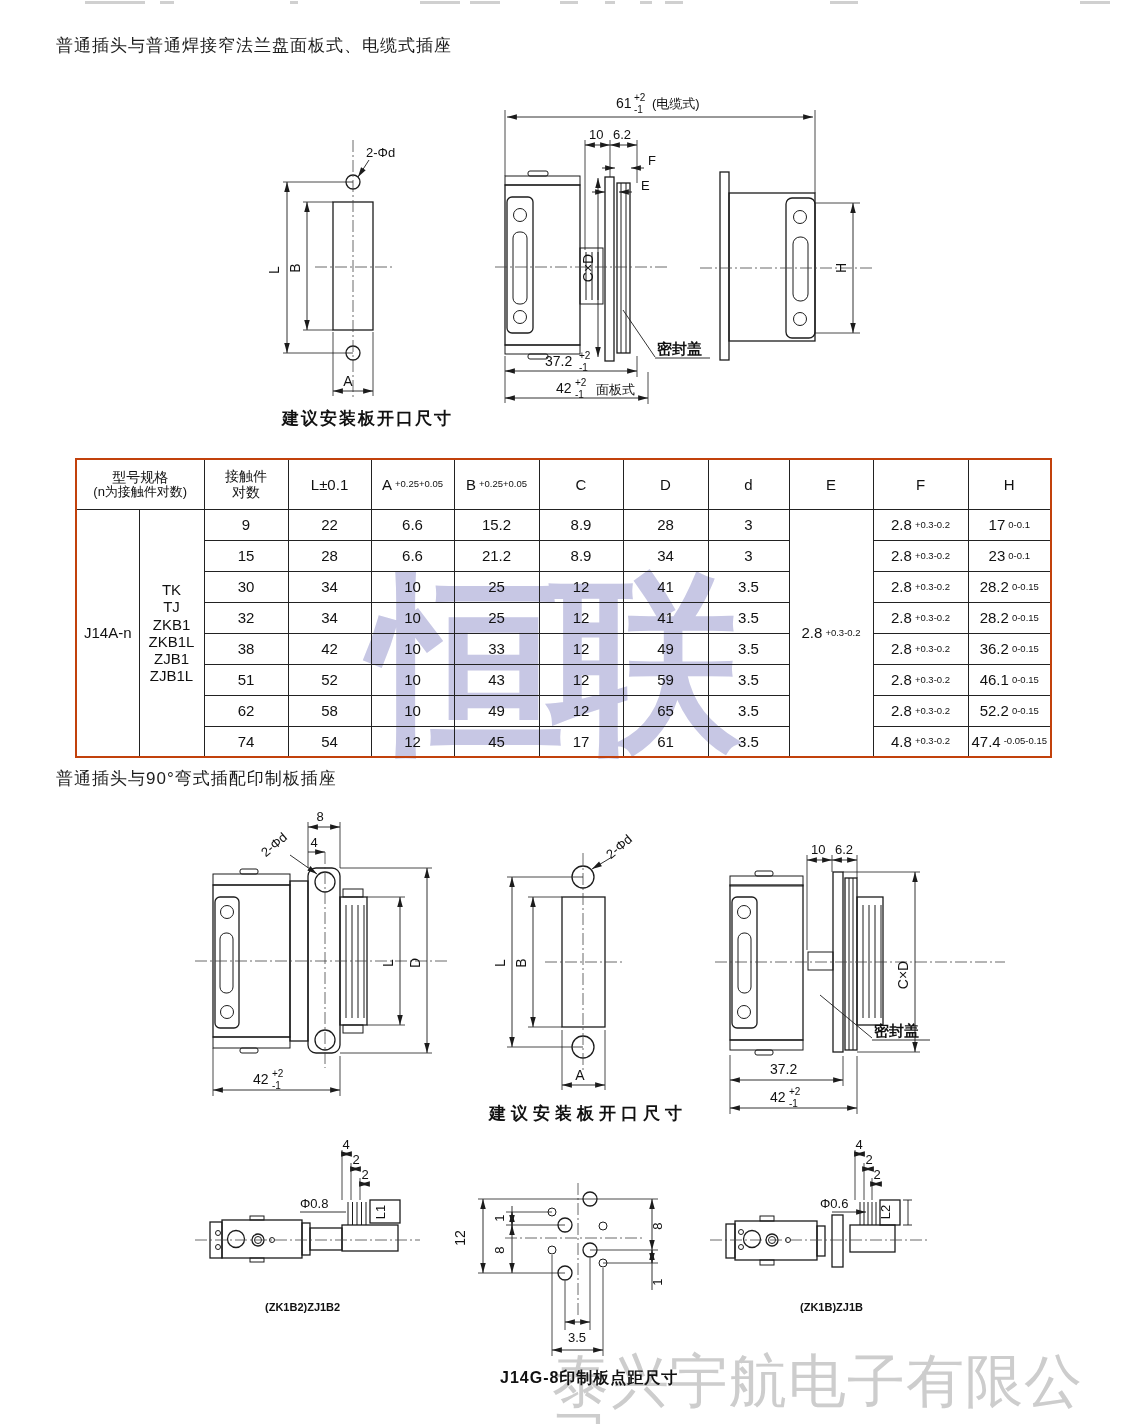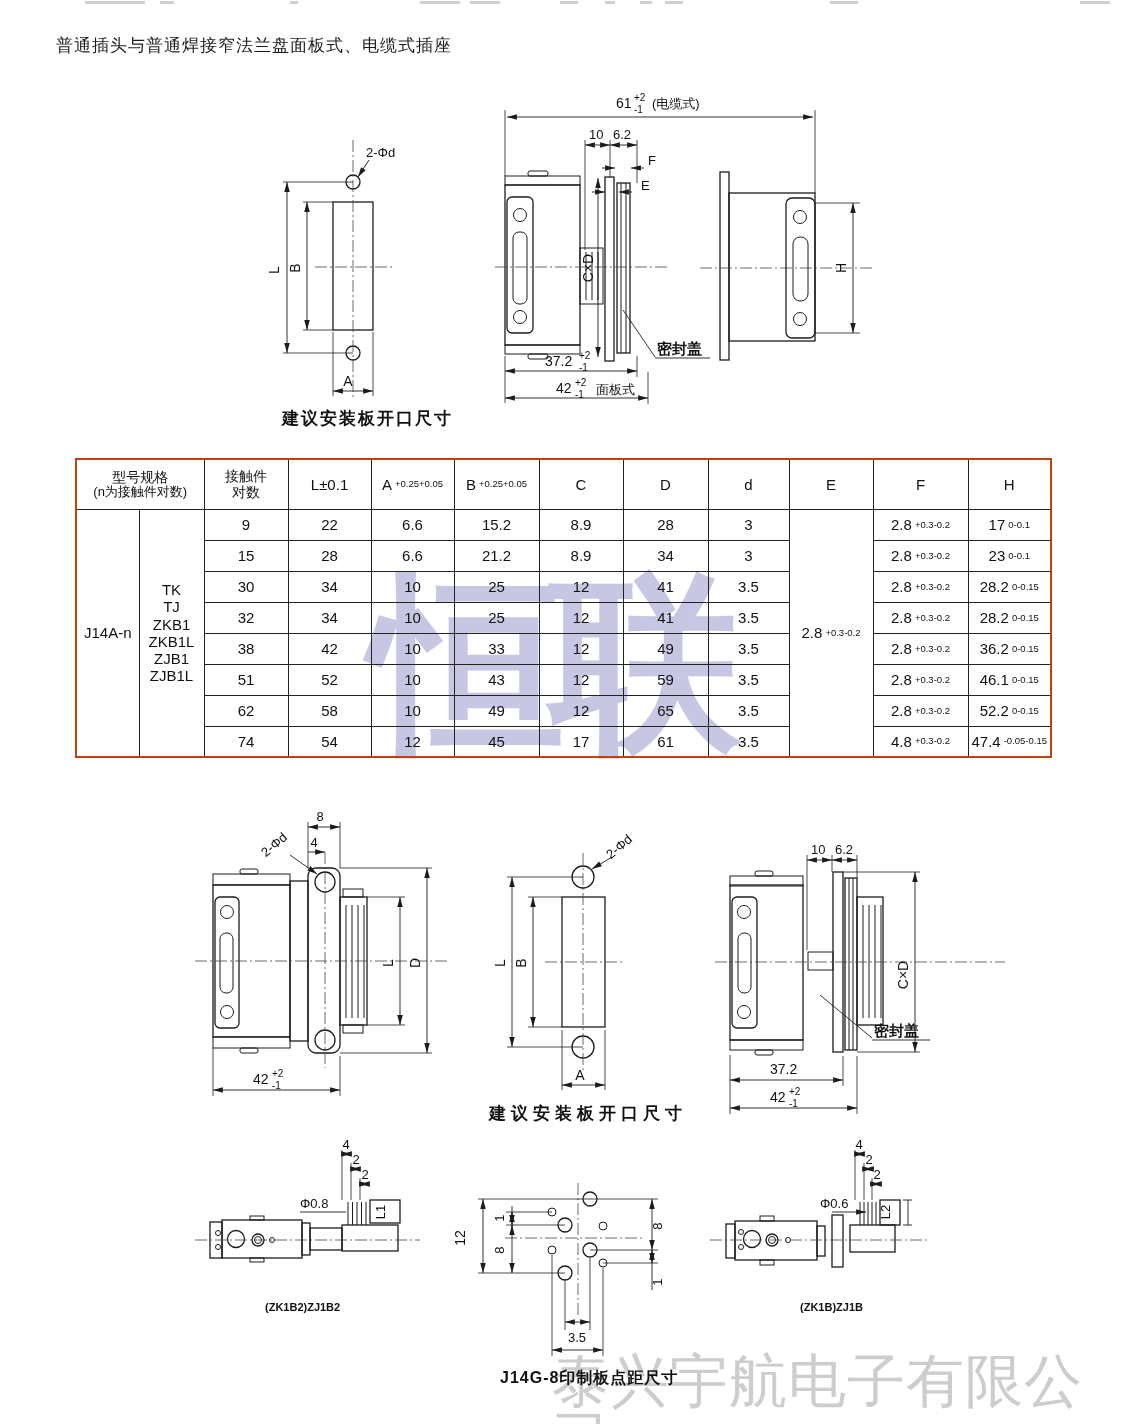--- a/index.html
+++ b/index.html
@@ -71,20 +71,21 @@
     <span class="remnant" style="left:640px;width:12px"></span>
     <span class="remnant" style="left:665px;width:18px"></span>
     <span class="remnant" style="left:830px;width:28px"></span>
     <span class="remnant" style="left:1080px;width:30px"></span>
   </div>
 
   <div class="wm-center">恒联</div>
   <div class="wm-bottom">泰兴宇航电子有限公司</div>
 
   <div class="title t1">普通插头与普通焊接窄法兰盘面板式、电缆式插座</div>
+  <div class="title t2">普通插头与90°弯式插配印制板插座</div>
 
   <svg class="dg" style="left:260px;top:130px" width="220" height="310" viewBox="260 130 220 310">
     <g>
       <rect class="ol" x="333" y="202" width="40" height="128"></rect>
       <circle class="ol" cx="353" cy="182" r="7"></circle>
       <circle class="ol" cx="353" cy="353" r="7"></circle>
       <line class="cl" x1="353" y1="140" x2="353" y2="400"></line>
       <line class="cl" x1="315" y1="267" x2="392" y2="267"></line>
     </g>
     <g>

